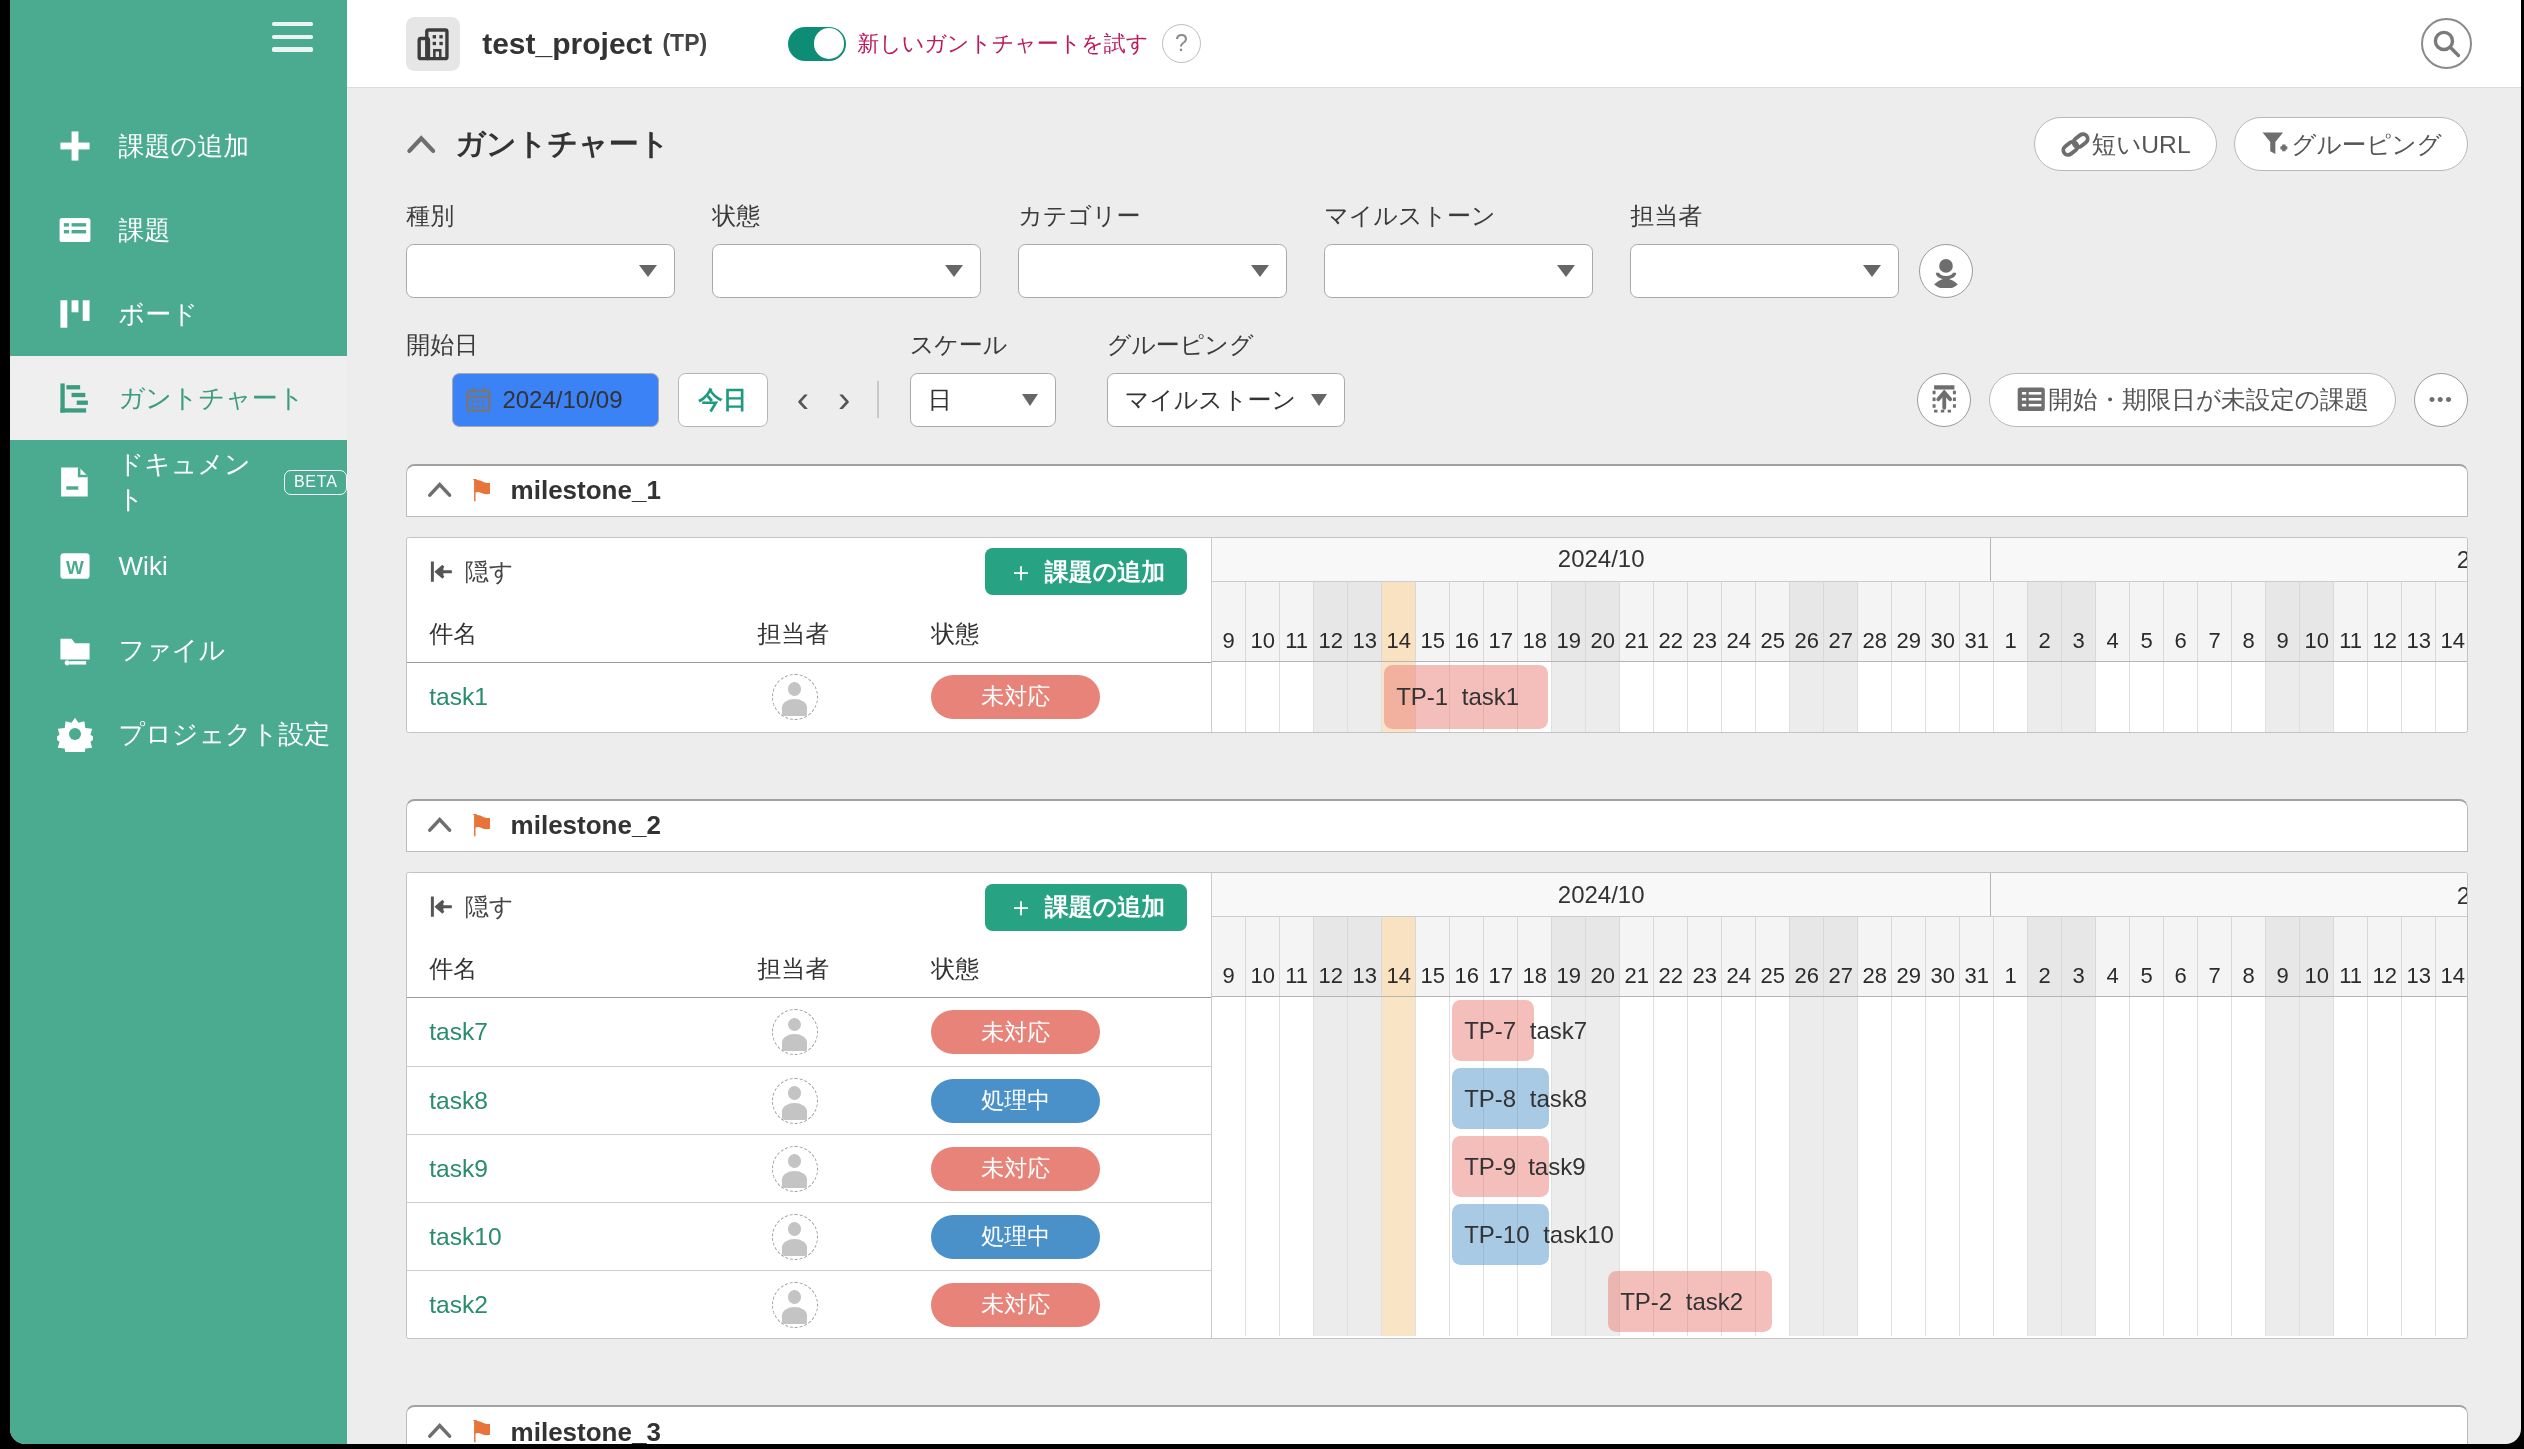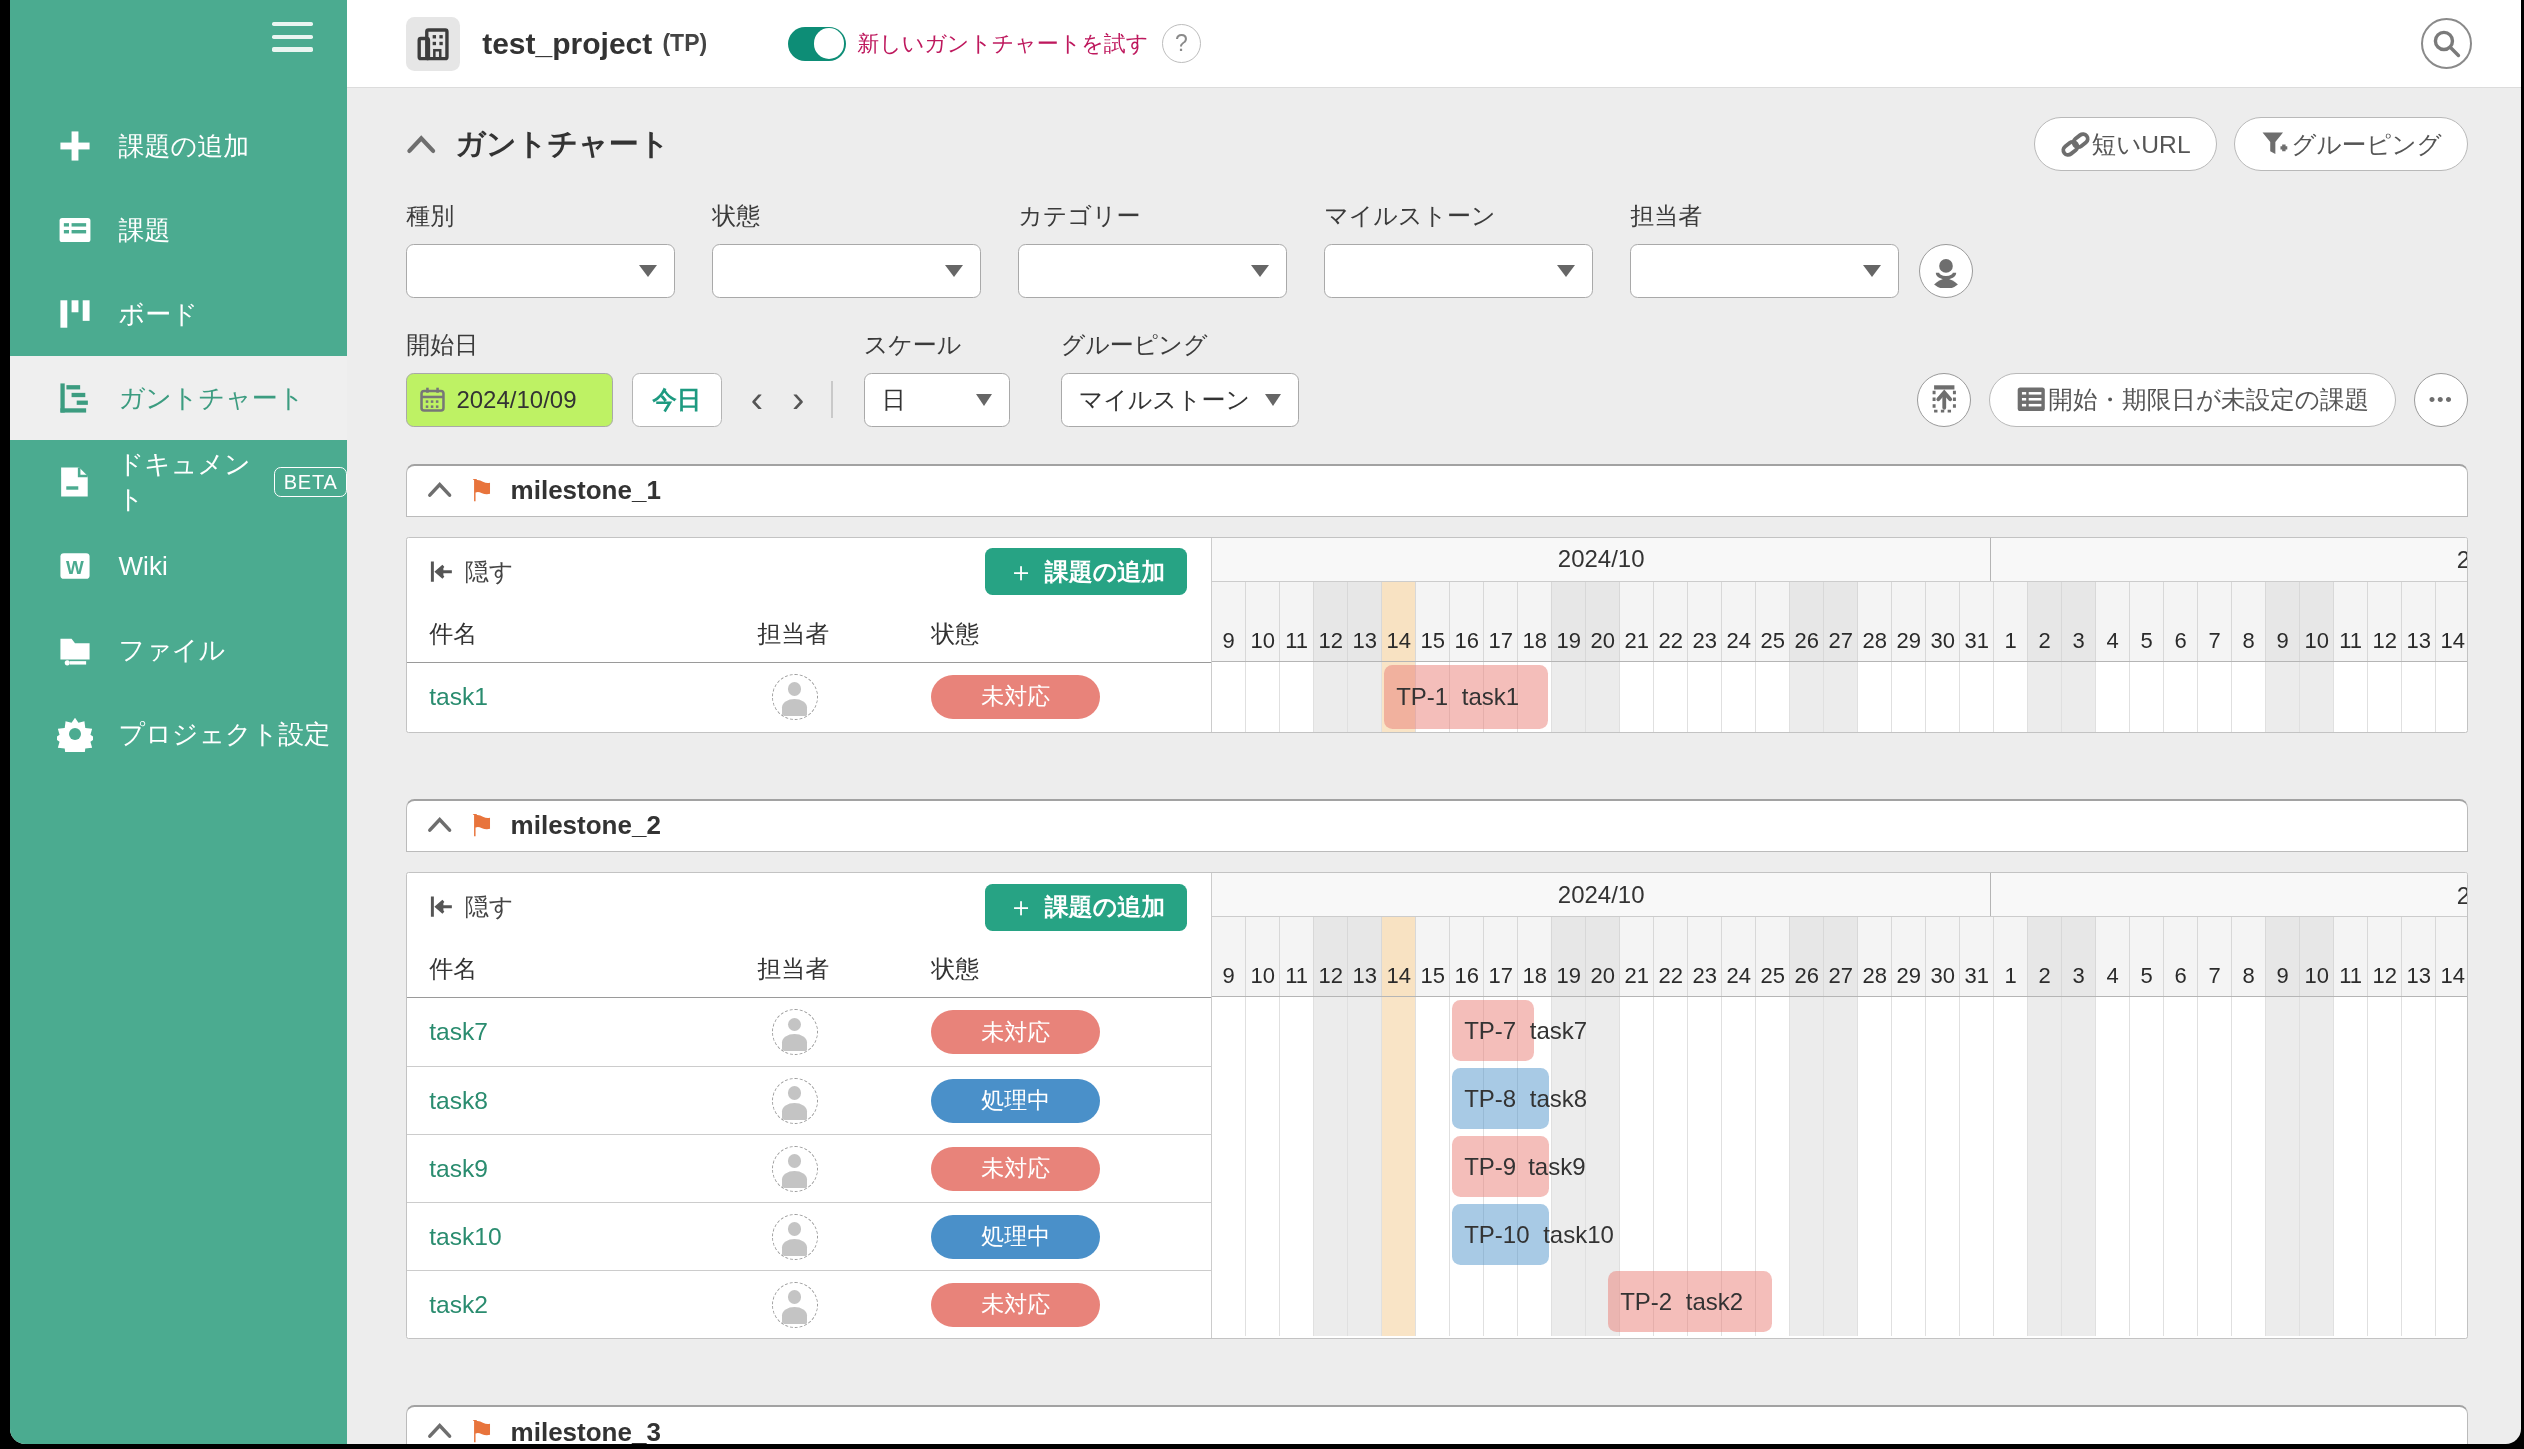--- a/index.html
+++ b/index.html
@@ -8,21 +8,21 @@
             border-radius:0 0 15.2px 15.2px; overflow:hidden; display:flex; }
   
   .sidebar { width:337px; background:#4bab90; flex-shrink:0; display:flex; flex-direction:column; }
   .hamburger { margin:22px 34px 0 auto; cursor:pointer; }
   .hamburger div { width:41px; height:4.2px; background:#eaf5f1; border-radius:1.7px; margin-bottom:8.5px; }
   .nav { margin-top:44px; }
   .nav-item { height:84px; display:flex; align-items:center; padding-left:46px; color:#fff; font-size:26px; cursor:pointer; }
   .nav-item .nicon { width:37px; height:37px; margin-right:25.4px; display:flex; align-items:center; justify-content:center; }
   .nav-item .nicon svg { width:36px; height:36px; }
   .nav-item.active { background:#efefef; color:#3c9c80; }
-  .badge { margin-left:15.2px; border:1.7px solid #fff; border-radius:6.8px; font-size:20px; padding:2.5px 8.5px; letter-spacing:0.8px; }
+  .badge { margin-left:15.2px; border:1.7px solid #fff; border-radius:6.8px; font-size:16px; padding:2.5px 8.5px; letter-spacing:0.8px; }
   
   .main { flex:1; display:flex; flex-direction:column; min-width:0; }
   .topbar { height:88px; background:#fff; border-bottom:1.7px solid #dcdcdc; display:flex; align-items:center; padding-left:59px; flex-shrink:0; }
   .proj-icon { width:54px; height:54px; background:#e6e6e6; border-radius:8.5px; display:flex; align-items:center; justify-content:center; }
   .proj-name { font-size:30px; font-weight:bold; color:#333; margin-left:22px; }
   .proj-key { font-size:23px; font-weight:bold; color:#444; margin-left:10.2px; }
   .toggle { margin-left:81px; width:58px; height:34px; border-radius:17px; background:#0d8d76; position:relative; cursor:pointer; flex-shrink:0; }
   .toggle .knob { position:absolute; right:1.7px; top:1.7px; width:30.5px; height:30.5px; background:#fff; border-radius:50%; }
   .toggle-label { margin-left:11px; font-size:22px; color:#be185d; }
   .help-circle { margin-left:13.6px; width:39px; height:39px; border:1.7px solid #bdbdbd; border-radius:50%; color:#8a8a8a;
@@ -37,21 +37,21 @@
   .head-right { margin-left:auto; display:flex; gap:17px; }
   .pill-btn { height:54px; border:1.7px solid #b9b9b9; border-radius:27px; background:#fff; color:#555; font-size:24.6px;
               display:flex; align-items:center; padding:0 25.4px; gap:2px; cursor:pointer; white-space:nowrap; }
   
   .filter-row { display:flex; align-items:flex-end; margin-bottom:30.5px; }
   .field { margin-right:37px; }
   .field .flabel { font-size:24px; color:#3b3b3b; margin-bottom:12px; }
   .selbox { width:269px; height:54px; background:#fff; border:1.7px solid #a9a9a9; border-radius:7.6px; position:relative; cursor:pointer; }
   .selbox .arr { position:absolute; right:17px; top:20.3px; width:0; height:0; border-left:9.3px solid transparent; border-right:9.3px solid transparent; border-top:12.7px solid #666; }
   .circle-btn { width:54px; height:54px; border:1.7px solid #9a9a9a; border-radius:50%; background:#fff; display:flex; align-items:center; justify-content:center; cursor:pointer; flex-shrink:0; }
-  .datebox { width:207px; height:54px; background:#bef264; border:1.7px solid #a9a9a9; border-radius:7.6px; display:flex; align-items:center; padding:0 12px; gap:10.2px; font-size:24px; color:#333; cursor:pointer; }
+  .datebox { width:207px; height:54px; background:#3b82f6; border:1.7px solid #a9a9a9; border-radius:7.6px; display:flex; align-items:center; padding:0 12px; gap:10.2px; font-size:24px; color:#333; cursor:pointer;margin-left:46px; }
   .today-btn { width:90px; height:54px; margin-left:18.6px; background:#fff; border:1.7px solid #b5b5b5; border-radius:7.6px; color:#1d9a80; font-size:24.6px; font-weight:bold; display:flex; align-items:center; justify-content:center; cursor:pointer; }
   .chev-btn { font-size:37px; color:#555; margin-left:29px; cursor:pointer; line-height:54px; }
   .vdiv { width:1.7px; height:37px; background:#c9c9c9; margin:0 8.5px 8.5px 27px; }
   .sel-small { height:54px; background:#fff; border:1.7px solid #a9a9a9; border-radius:7.6px; display:flex; align-items:center; padding:0 17px; font-size:24px; color:#333; cursor:pointer; gap:15.2px; }
   .tri { width:0; height:0; border-left:8.5px solid transparent; border-right:8.5px solid transparent; border-top:12px solid #666; }
   .row2-right { margin-left:auto; display:flex; align-items:center; gap:18.6px; }
   
   .ms-card { margin-bottom:66px; }
   .ms-head { background:#fff; height:53px; border:0.8px solid #bbb; border-top:2.5px solid #a2a2a2; border-radius:8.5px 8.5px 0 0;
              display:flex; align-items:center; padding-left:20.3px; gap:15.2px; margin-bottom:20.3px; }

